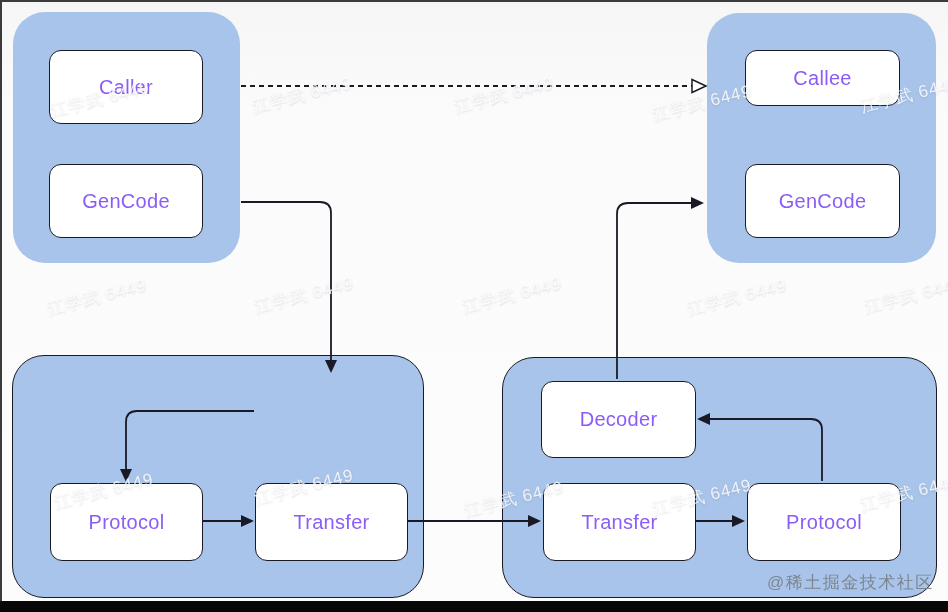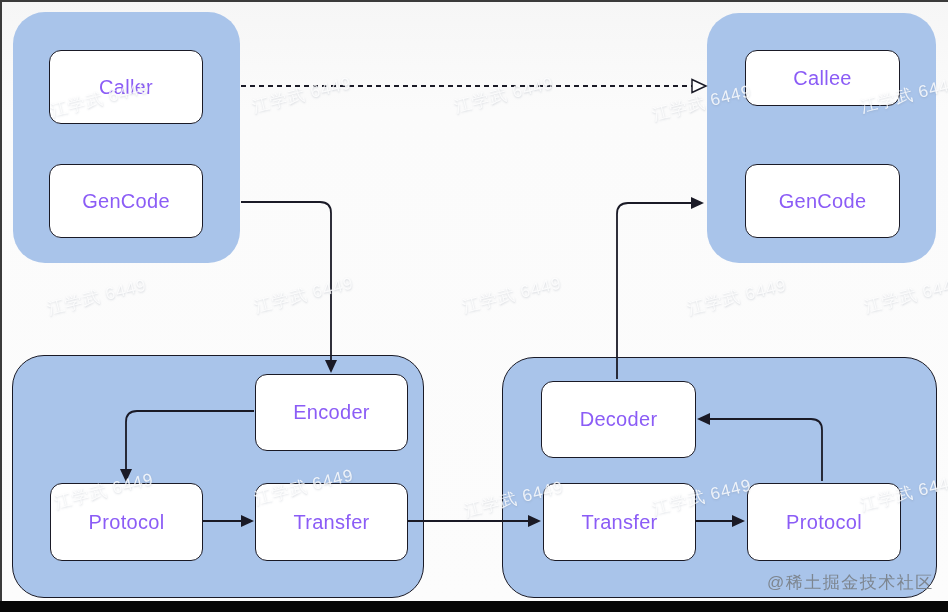--- a/index.html
+++ b/index.html
@@ -55,23 +55,20 @@
   <div class="container" style="left:707px;top:13px;width:229px;height:250px;">
     <div class="node" style="left:38px;top:37px;width:155px;height:56px;">
       <span>Callee</span>
     </div>
     <div class="node" style="left:38px;top:151px;width:155px;height:74px;">
       <span>GenCode</span>
     </div>
   </div>
 
   <div class="container bordered" style="left:12px;top:355px;width:412px;height:243px;">
-    <div class="node" style="left:242px;top:18px;width:153px;height:77px;">
-      <span>Encoder</span>
-    </div>
     <div class="node" style="left:37px;top:127px;width:153px;height:78px;">
       <span>Protocol</span>
     </div>
     <div class="node" style="left:242px;top:127px;width:153px;height:78px;">
       <span>Transfer</span>
     </div>
   </div>
 
   <div class="container bordered" style="left:502px;top:357px;width:435px;height:241px;">
     <div class="node" style="left:38px;top:23px;width:155px;height:77px;">

